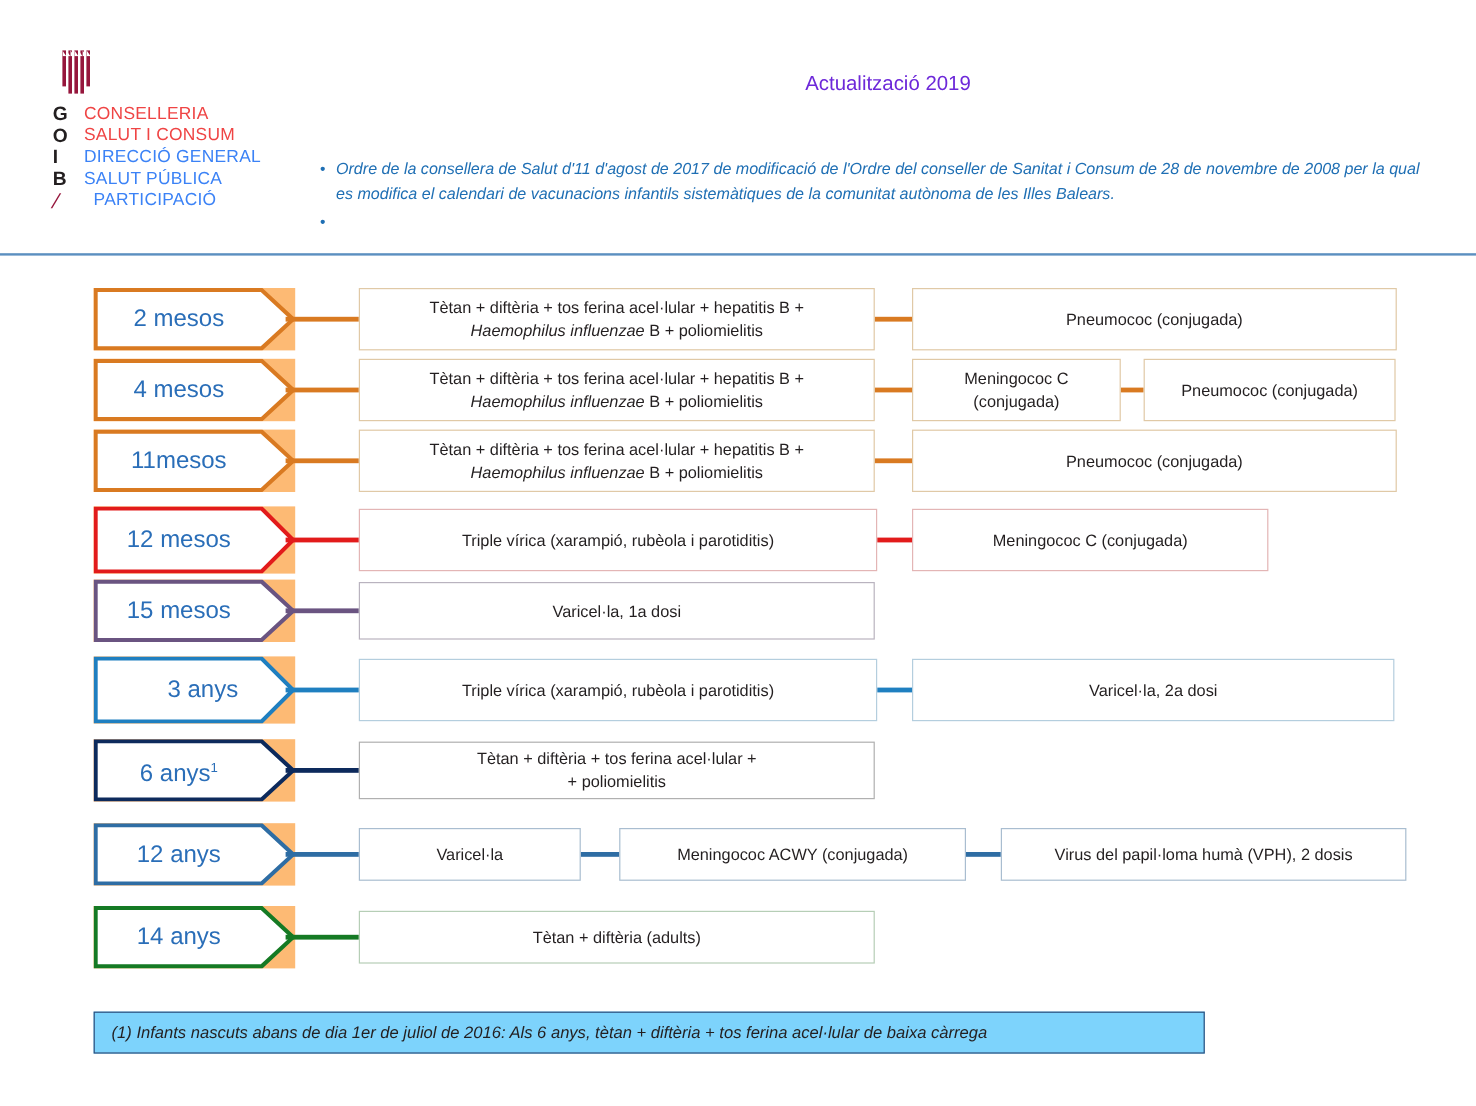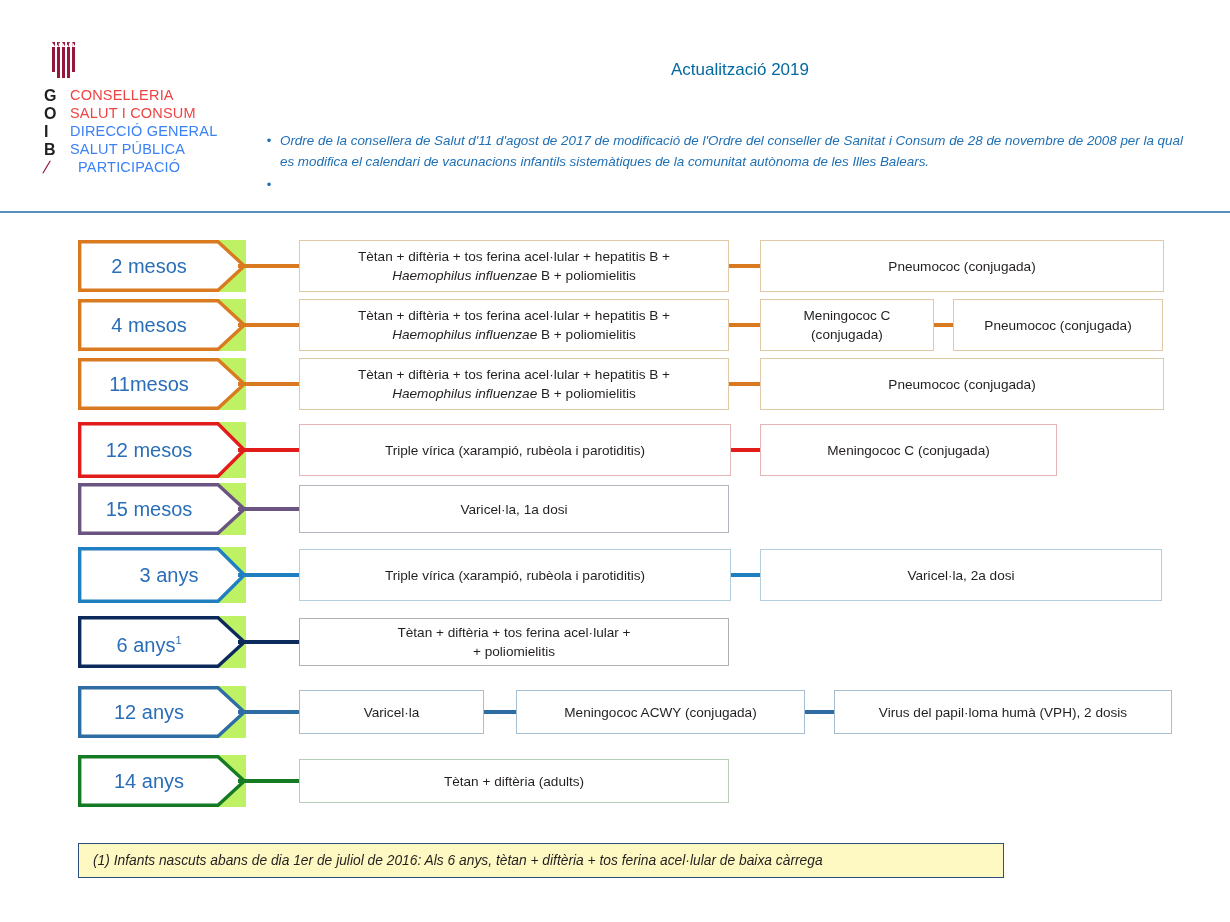--- a/index.html
+++ b/index.html
@@ -29,39 +29,39 @@
   #goib{margin-top:9px;display:grid;grid-template-columns:26px 1fr;row-gap:1px;align-items:center;}
   #goib .gl{font-weight:bold;font-size:16px;line-height:17px;color:#231f20;text-align:left;}
   #goib .gl.slash{color:#96163c;font-weight:normal;font-size:17px;transform:skewX(-18deg);}
   #goib .tx{font-size:14.5px;line-height:17px;letter-spacing:.2px;white-space:nowrap;}
   #goib .tx.dark{color:#ef4444;}
   #goib .tx.grey{color:#3b82f6;}
   #goib .tx.indent{padding-left:8px;}
 
   #title-wrap{position:absolute;left:280px;top:56px;width:920px;text-align:center;}
   #main-title{font-size:23.5px;color:#1f6fb4;line-height:30px;letter-spacing:-.1px;white-space:nowrap;}
-  #sub-title{font-size:17px;color:#0369a1;line-height:26px;margin-top:1px;}
+  #sub-title{font-size:17px;color:#6d28d9;line-height:26px;margin-top:1px;}
 
   #bullets{position:absolute;left:258px;top:130px;width:930px;}
   #bullets .b-row{display:flex;align-items:flex-start;margin-bottom:2px;}
   #bullets .bul{color:#1f6fb4;font-size:13px;line-height:21px;width:22px;flex:none;text-align:center;}
   #bullets .btx{color:#1f6fb4;font-size:13.4px;line-height:21px;font-style:italic;}
 
   #hr{position:absolute;left:0;top:211px;width:1230px;height:2px;background:#5b8fc0;}
 
   
   #schedule{position:absolute;left:0;top:212px;width:1230px;height:710px;}
 
   .row{position:absolute;left:0;width:1230px;}
 
   .arrow{
     position:absolute;left:78px;
     width:168px;height:52px;
     box-sizing:border-box;
-    background:#bef264;
+    background:#fdba74;
     display:flex;align-items:center;justify-content:center;
   }
   .arrow .inner{
     position:absolute;left:0;top:0;width:100%;height:100%;
   }
   .arrow .lbl{
     position:relative;z-index:3;
     font-size:20px;color:#2a6eb8;line-height:22px;
     padding-right:26px;white-space:nowrap;
   }
@@ -75,21 +75,21 @@
     font-size:13.6px;line-height:19px;color:#231f20;
     padding:2px 6px;
   }
   .box i{font-style:italic;}
 
   .conn{position:absolute;height:4px;z-index:1;}
 
   
   #footnote{
     position:absolute;left:78px;top:843px;width:926px;height:35px;
-    box-sizing:border-box;border:1px solid #2c4f7c;background:#fef9c3;
+    box-sizing:border-box;border:1px solid #2c4f7c;background:#7dd3fc;
     display:flex;align-items:center;padding-left:14px;
     font-style:italic;font-size:13.8px;color:#231f20;
   }
 </style>
 </head>
 <body>
 
 <div id="header">
 
   <div id="logo-block">

